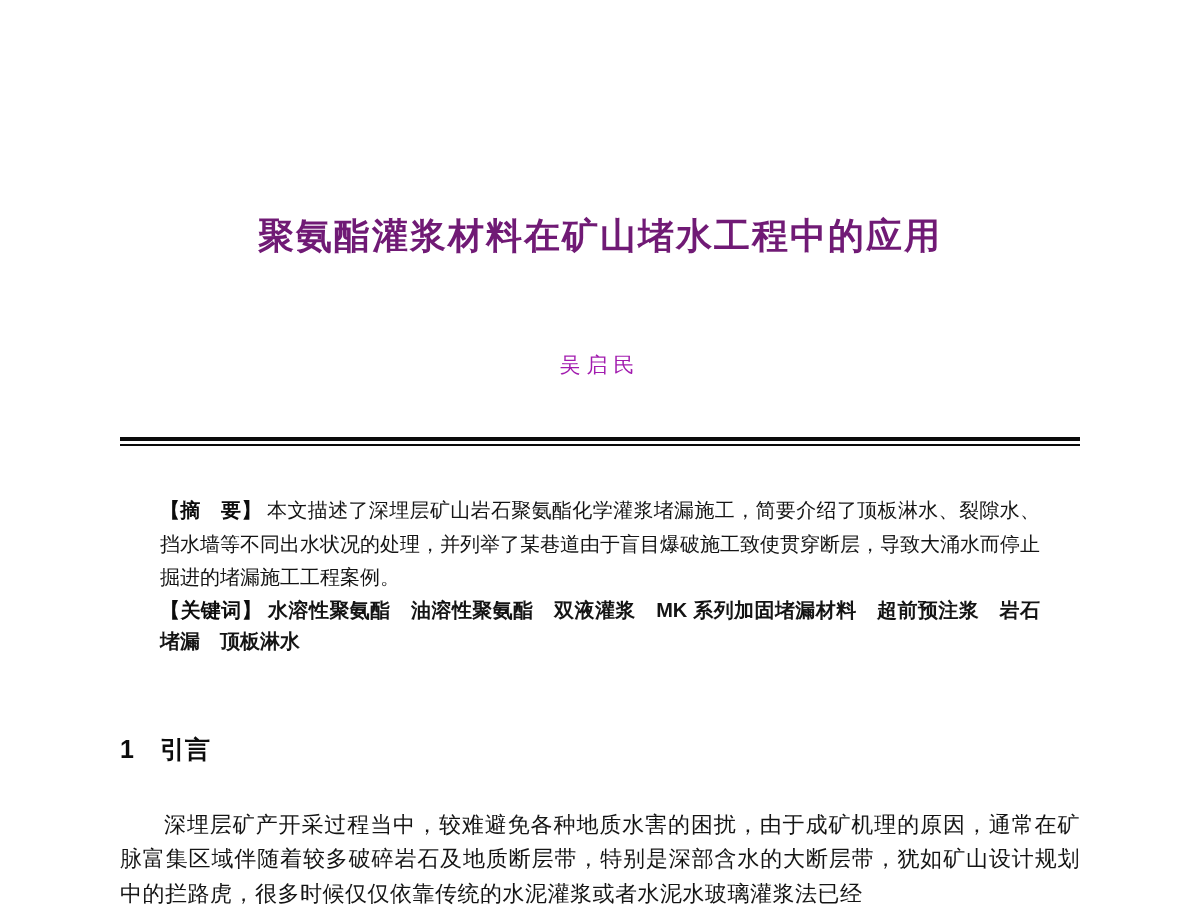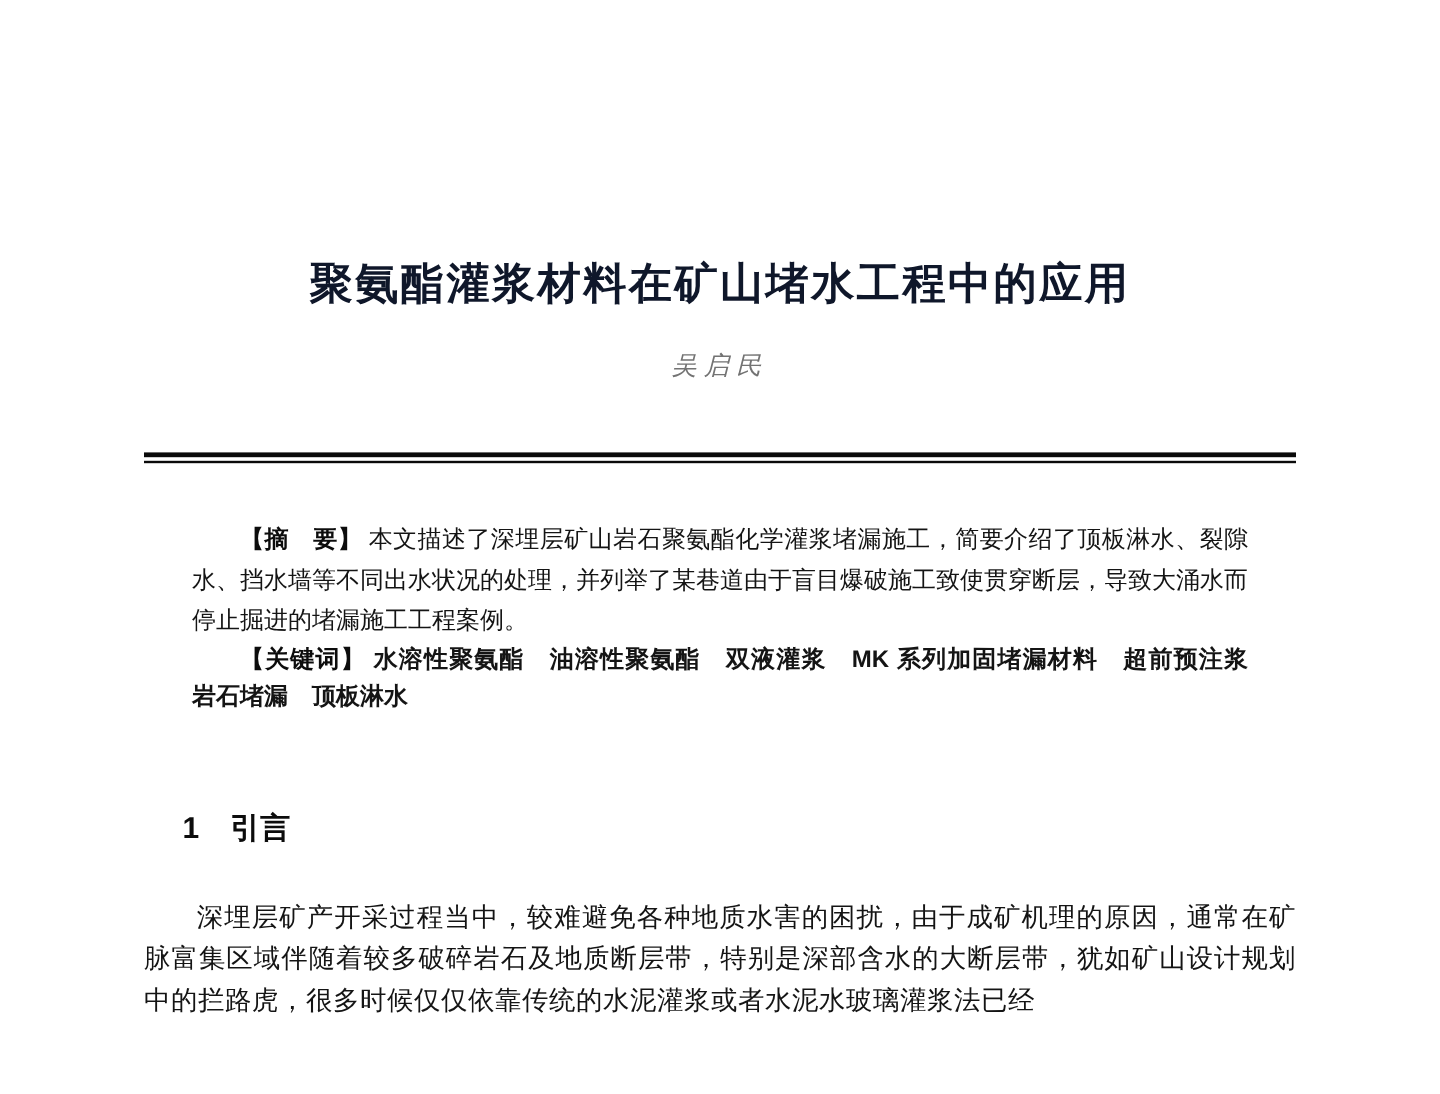--- a/index.html
+++ b/index.html
@@ -17,29 +17,28 @@
     height: 912px;
     padding: 0 120px;
   }
   .paper-title {
     margin-top: 212px;
     text-align: center;
     font-family: "Liberation Sans", "DejaVu Sans", sans-serif;
     font-weight: 900;
     font-size: 36px;
     letter-spacing: 2px;
-    color: #0f172a;
+    color: #701a75;
   }
   .author {
-    margin-top: 30px;
+    margin-top: 90px;
     text-align: center;
     font-size: 21px;
-    font-style: italic;
     letter-spacing: 6px;
-    color: #737373;
+    color: #a21caf;
   }
   .affiliation {
     margin-top: 30px;
     text-align: center;
     font-size: 23px;
     font-style: italic;
     letter-spacing: 2px;
     color: #1a1a1a;
   }
   .double-rule {
@@ -52,38 +51,36 @@
     margin: 48px 40px 0 40px;
     font-size: 20px;
     line-height: 33.5px;
     text-align: justify;
     color: #141414;
   }
   .label-bold {
     font-family: Liberation Serif, serif;
     font-weight: 700;
     color: #0c0c0c;
-    margin-left: 40px;
   }
   .keywords-block {
     margin: 0 40px 0 40px;
     font-size: 20px;
     line-height: 31px;
     text-align: justify;
     font-family: "Liberation Sans", "DejaVu Sans", sans-serif;
     font-weight: 600;
     color: #141414;
   }
   .section-heading {
     margin-top: 76px;
     font-family: "Liberation Sans", "DejaVu Sans", sans-serif;
     font-weight: 800;
     font-size: 25px;
     color: #0c0c0c;
-    margin-left: 32px;
   }
   .section-heading .sec-num { margin-right: 26px; }
   .body-paragraph {
     margin-top: 42px;
     font-size: 22px;
     line-height: 34.5px;
     text-align: justify;
     text-indent: 2em;
     letter-spacing: 0.5px;
     color: #141414;

